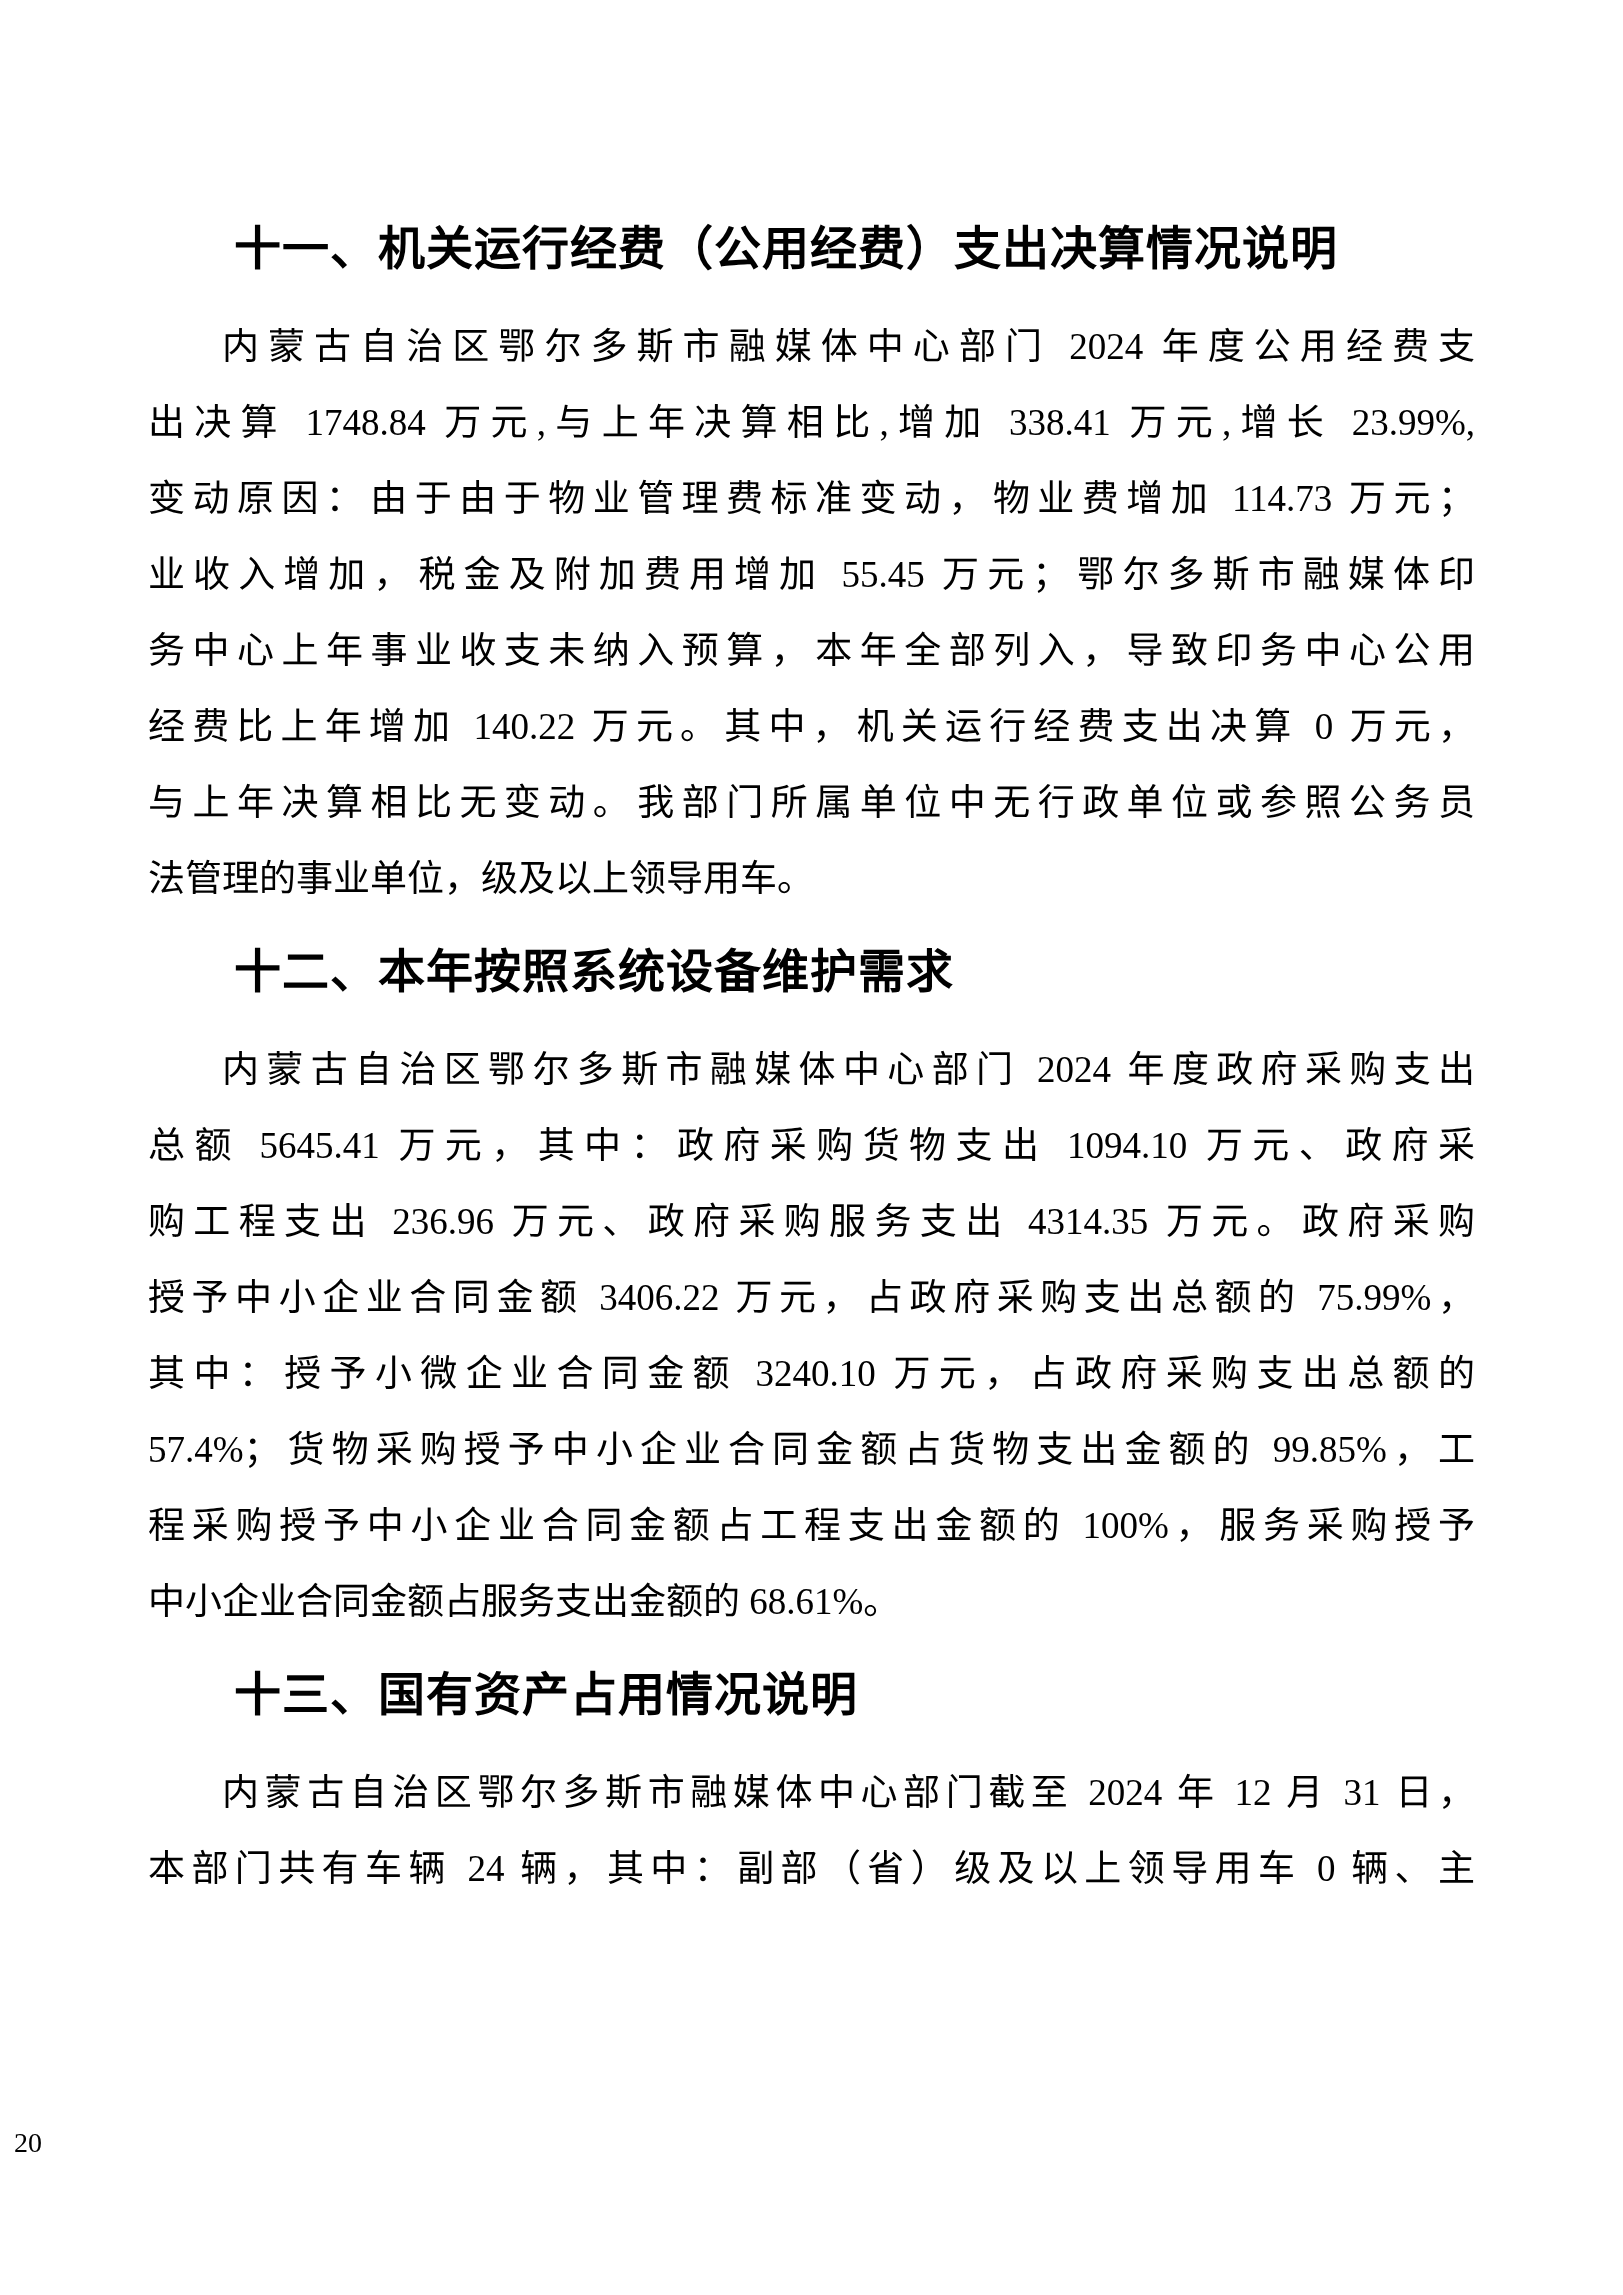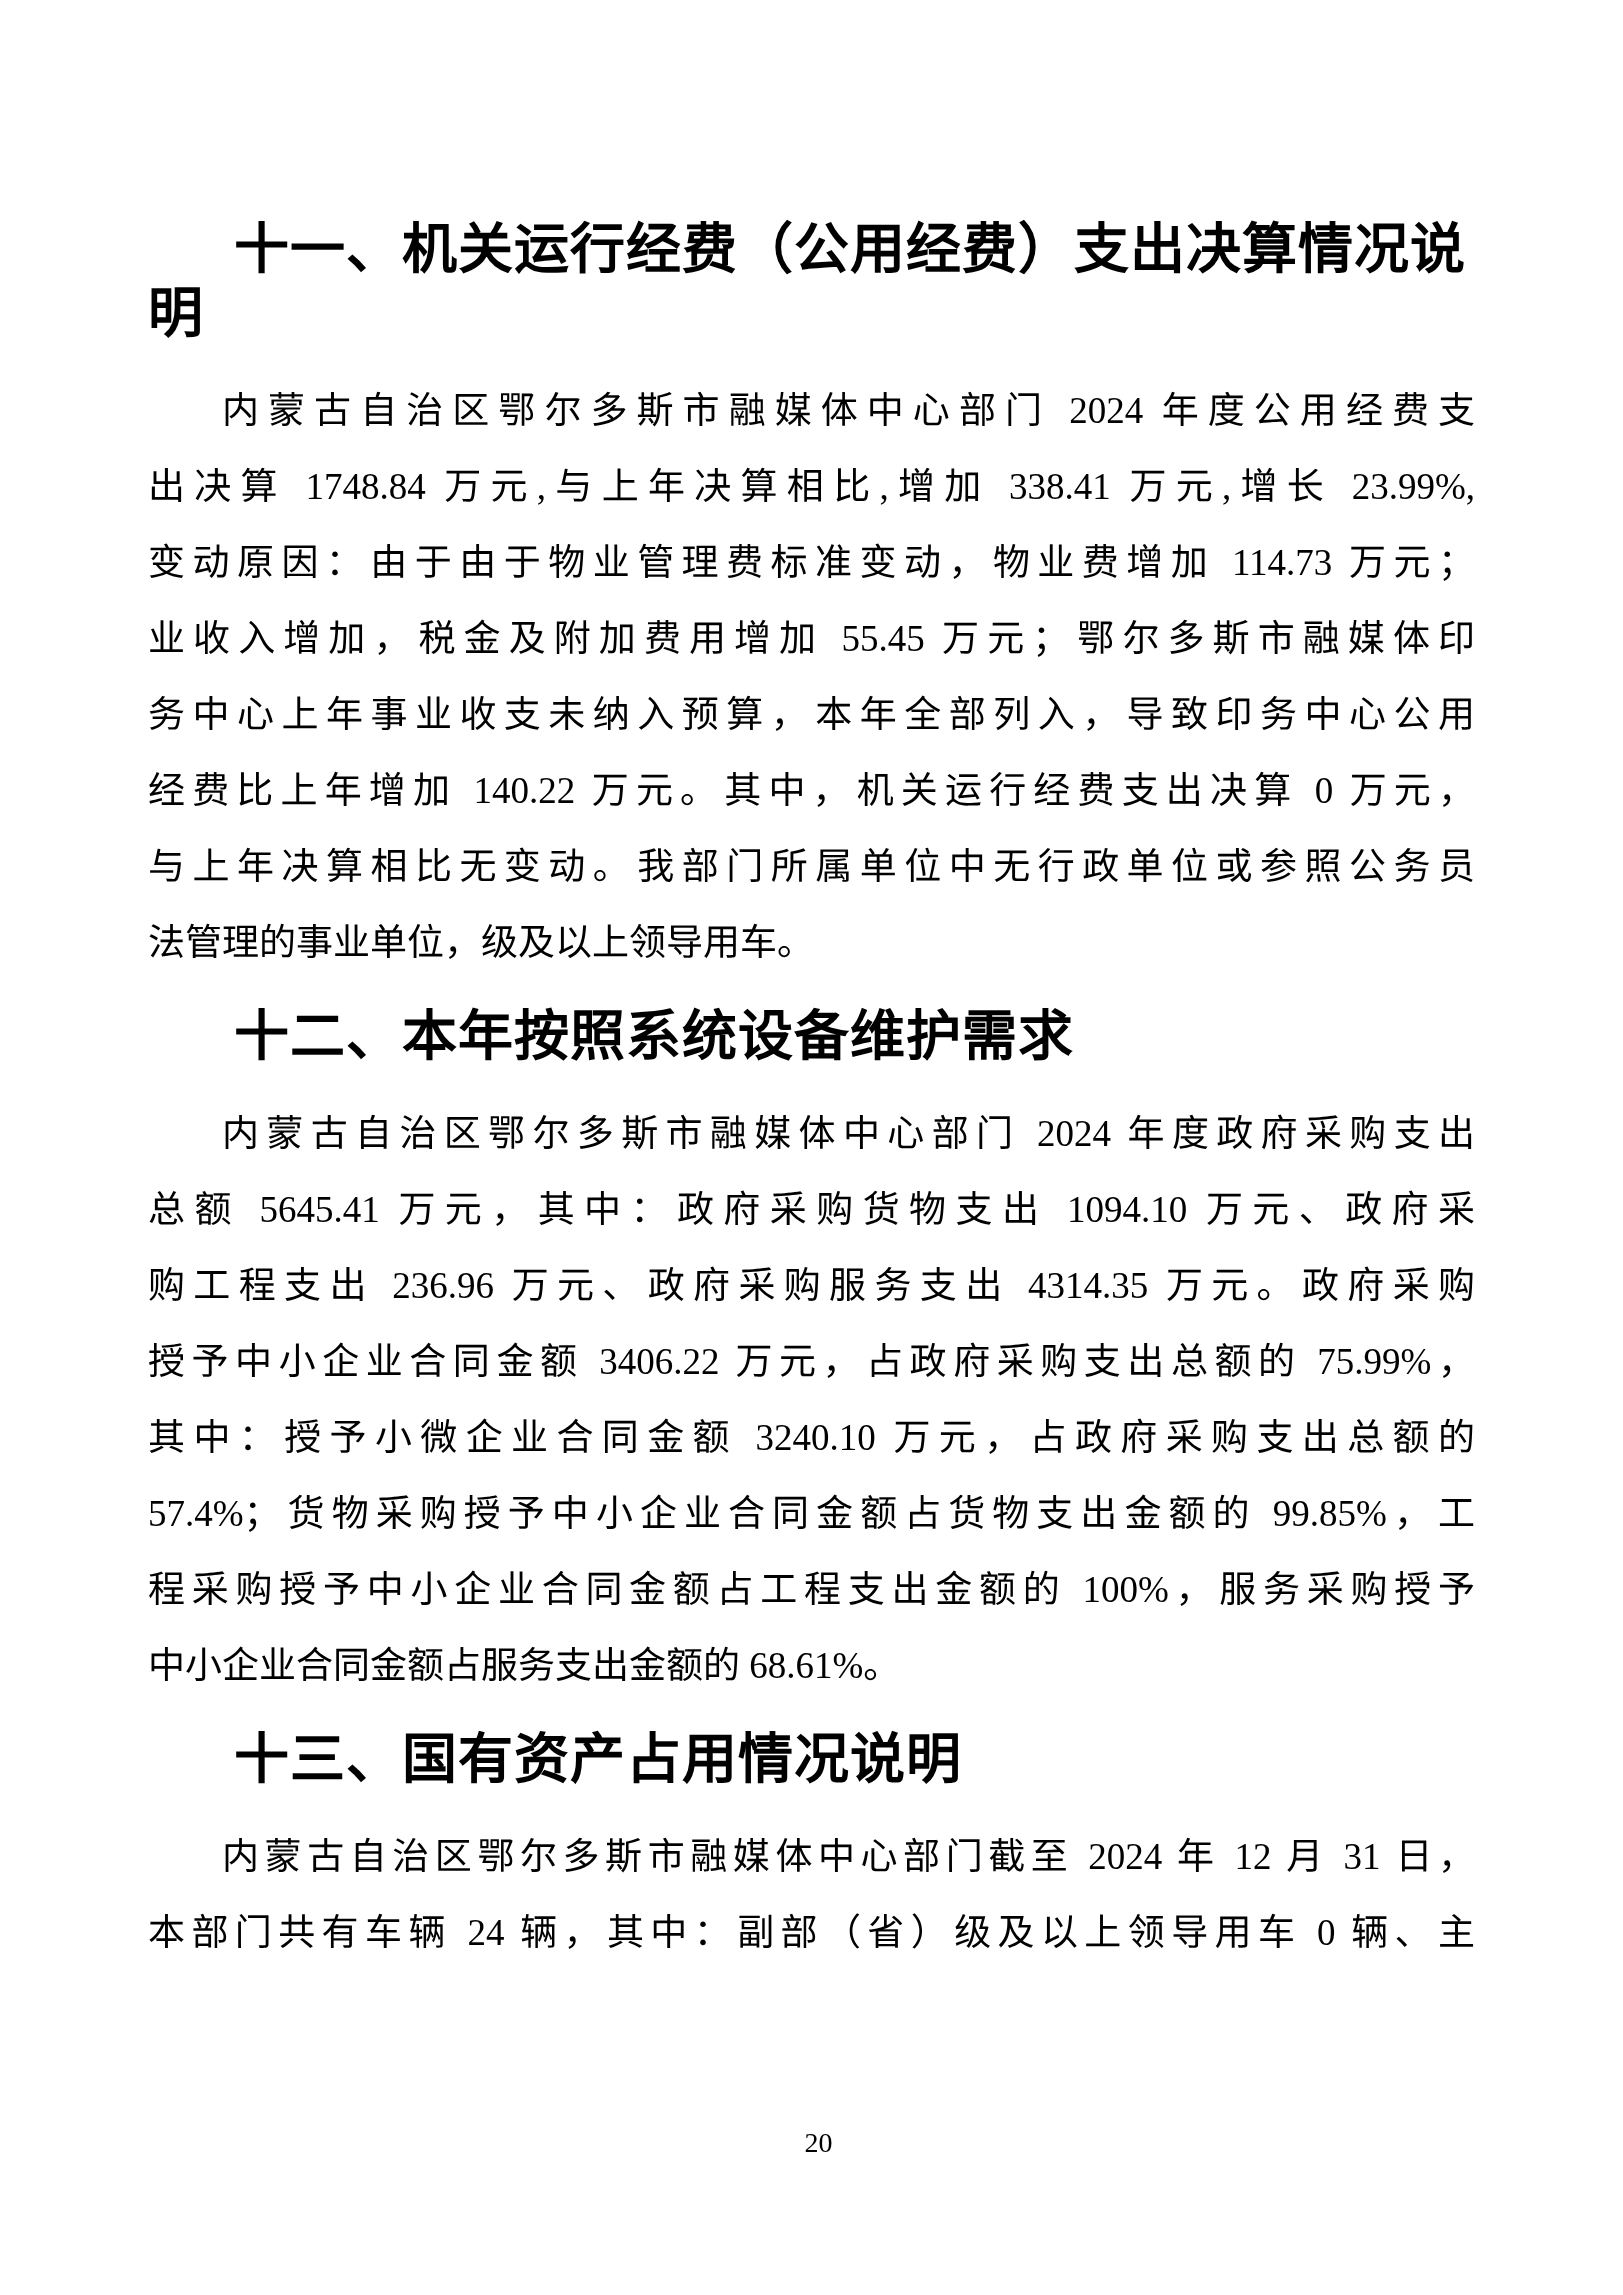--- a/index.html
+++ b/index.html
@@ -14,21 +14,21 @@
     background: #ffffff;
     color: #000000;
     overflow: hidden;
   }
   .content {
     padding: 217px 148px 0 148px;
   }
   .heading {
     font-family: "Liberation Sans", "DejaVu Sans", sans-serif;
     font-weight: bold;
-    font-size: 55px;
+    font-size: 47px;
     line-height: 64px;
     color: #000000;
     margin: 23px 0 28px 0;
     text-indent: 86px;
     letter-spacing: 1px;
   }
   section:first-child .heading {
     margin-top: 0;
   }
   .paragraph {
@@ -50,21 +50,21 @@
     text-align-last: left;
   }
   .paragraph[data-justify-last="true"] .line-last {
     text-align-last: justify;
   }
   .footer {
     position: absolute;
     left: 14px;
     right: 0;
     top: 2127px;
-    text-align: center;
+    text-align: left;
   }
   .page-number {
     font-family: "Liberation Serif", "DejaVu Serif", serif;
     font-size: 28px;
     color: #000000;
   }
 </style>
 </head>
 <body>
 

